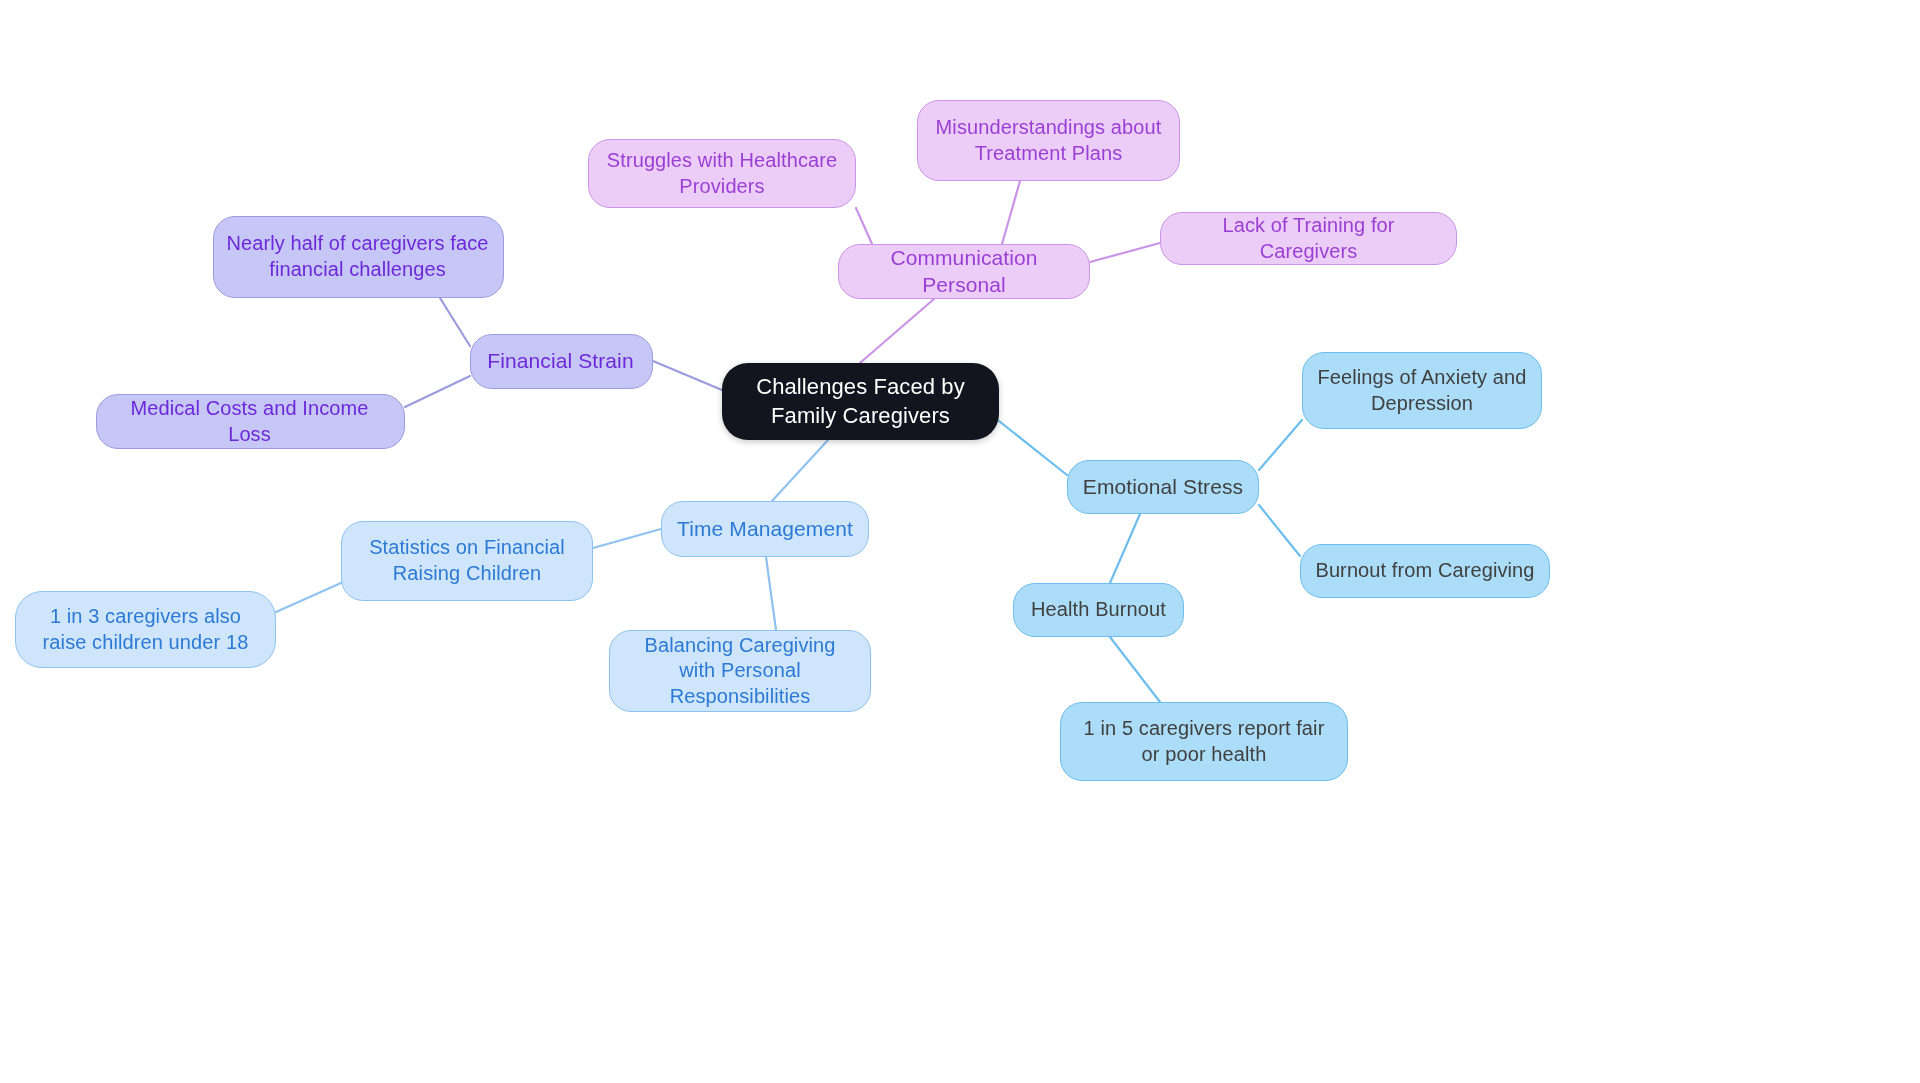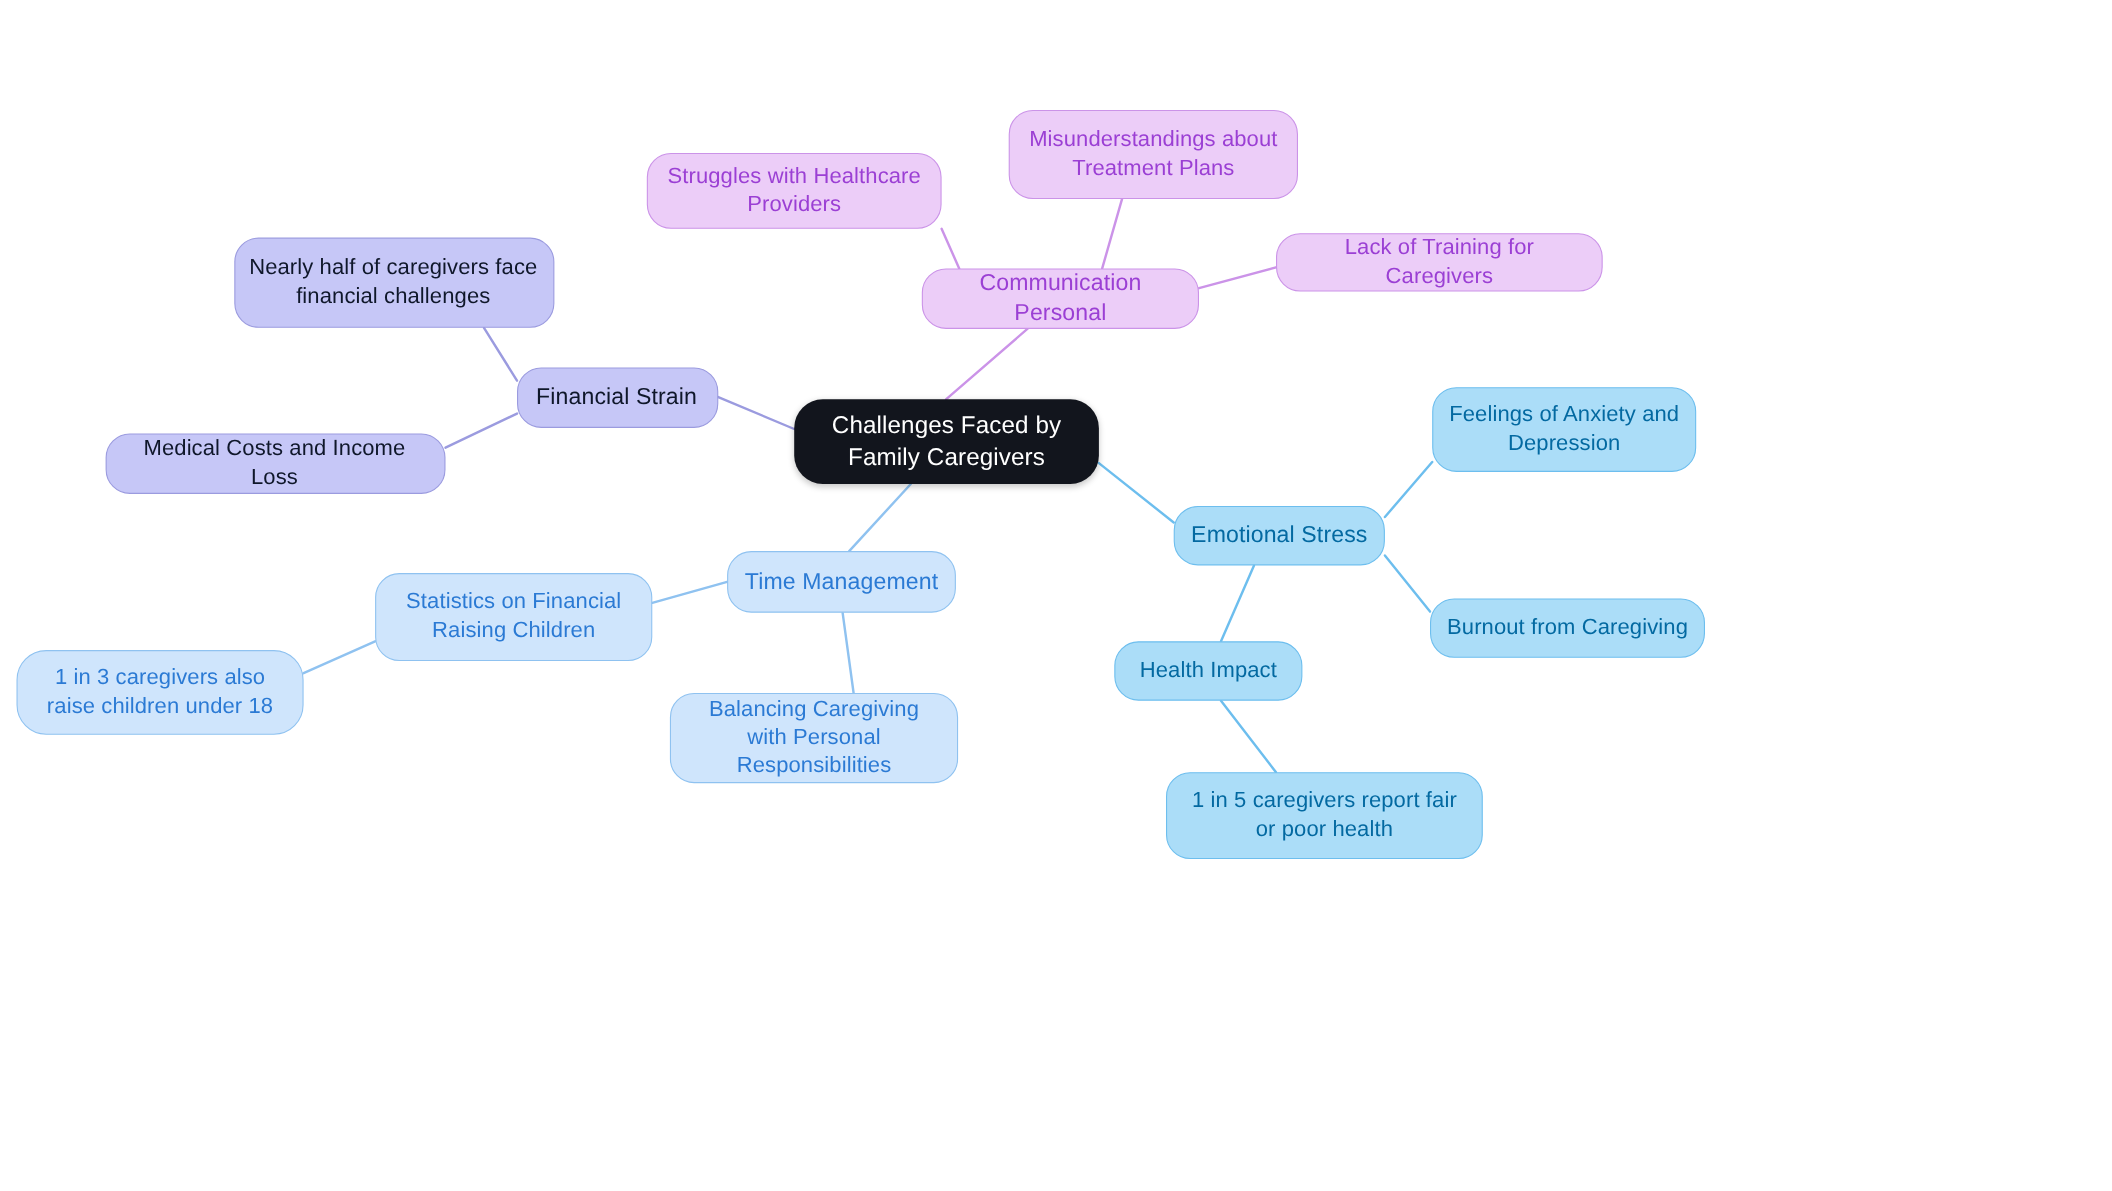--- a/index.html
+++ b/index.html
@@ -46,32 +46,32 @@
     border-radius: 26px;
     border: none;
     background: #12151d;
     color: #ffffff;
     font-size: 22px;
     box-shadow: 0 2px 6px rgba(0,0,0,0.22);
   }
   .node-purple {
     background: #c6c7f7;
     border-color: #9b9bdf;
-    color: #0f172a;
+    color: #6d28d9;
     padding-left: 12px;
   }
   .node-pink {
     background: #eccdf8;
     border-color: #cb93e8;
     color: #9b3fd4;
   }
   .node-blue {
     background: #abddf8;
     border-color: #6dbeee;
-    color: #0369a1;
+    color: #404040;
   }
   .node-lightblue {
     background: #cfe5fc;
     border-color: #8fc2f0;
     color: #2b7ad4;
   }
   .fs-branch { font-size: 21px; }
   .fs-leaf { font-size: 20px; }
 </style>
 </head>
@@ -101,20 +101,20 @@
       <div class="node node-purple fs-branch" style="left: 470px; top: 334px; width: 183px; height: 55px;">Financial Strain</div>
       <div class="node node-purple fs-leaf" style="left: 213px; top: 216px; width: 291px; height: 82px;">Nearly half of caregivers face financial challenges</div>
       <div class="node node-purple fs-leaf" style="left: 96px; top: 394px; width: 309px; height: 55px;">Medical Costs and Income Loss</div>
       <div class="node node-pink fs-branch" style="left: 838px; top: 244px; width: 252px; height: 55px;">Communication Personal</div>
       <div class="node node-pink fs-leaf" style="left: 588px; top: 139px; width: 268px; height: 69px;">Struggles with Healthcare Providers</div>
       <div class="node node-pink fs-leaf" style="left: 917px; top: 100px; width: 263px; height: 81px;">Misunderstandings about Treatment Plans</div>
       <div class="node node-pink fs-leaf" style="left: 1160px; top: 212px; width: 297px; height: 53px;">Lack of Training for Caregivers</div>
       <div class="node node-blue fs-branch" style="left: 1067px; top: 460px; width: 192px; height: 54px;">Emotional Stress</div>
       <div class="node node-blue fs-leaf" style="left: 1302px; top: 352px; width: 240px; height: 77px;">Feelings of Anxiety and Depression</div>
       <div class="node node-blue fs-leaf" style="left: 1300px; top: 544px; width: 250px; height: 54px;">Burnout from Caregiving</div>
-      <div class="node node-blue fs-leaf" style="left: 1013px; top: 583px; width: 171px; height: 54px;">Health Impact</div>
+      <div class="node node-blue fs-leaf" style="left: 1013px; top: 583px; width: 171px; height: 54px;">Health Burnout</div>
       <div class="node node-blue fs-leaf" style="left: 1032px; top: 702px; width: 288px; height: 79px; margin-left: 28px;">1 in 5 caregivers report fair or poor health</div>
       <div class="node node-lightblue fs-branch" style="left: 661px; top: 501px; width: 208px; height: 56px;">Time Management</div>
       <div class="node node-lightblue fs-leaf" style="left: 341px; top: 521px; width: 252px; height: 80px;">Statistics on Financial Raising Children</div>
       <div class="node node-lightblue fs-leaf" style="left: 15px; top: 591px; width: 261px; height: 77px; border-radius: 27px;">1 in 3 caregivers also raise children under 18</div>
       <div class="node node-lightblue fs-leaf" style="left: 609px; top: 630px; width: 262px; height: 82px;">Balancing Caregiving with Personal Responsibilities</div>
     </div>
 </div>
 
 </body></html>

